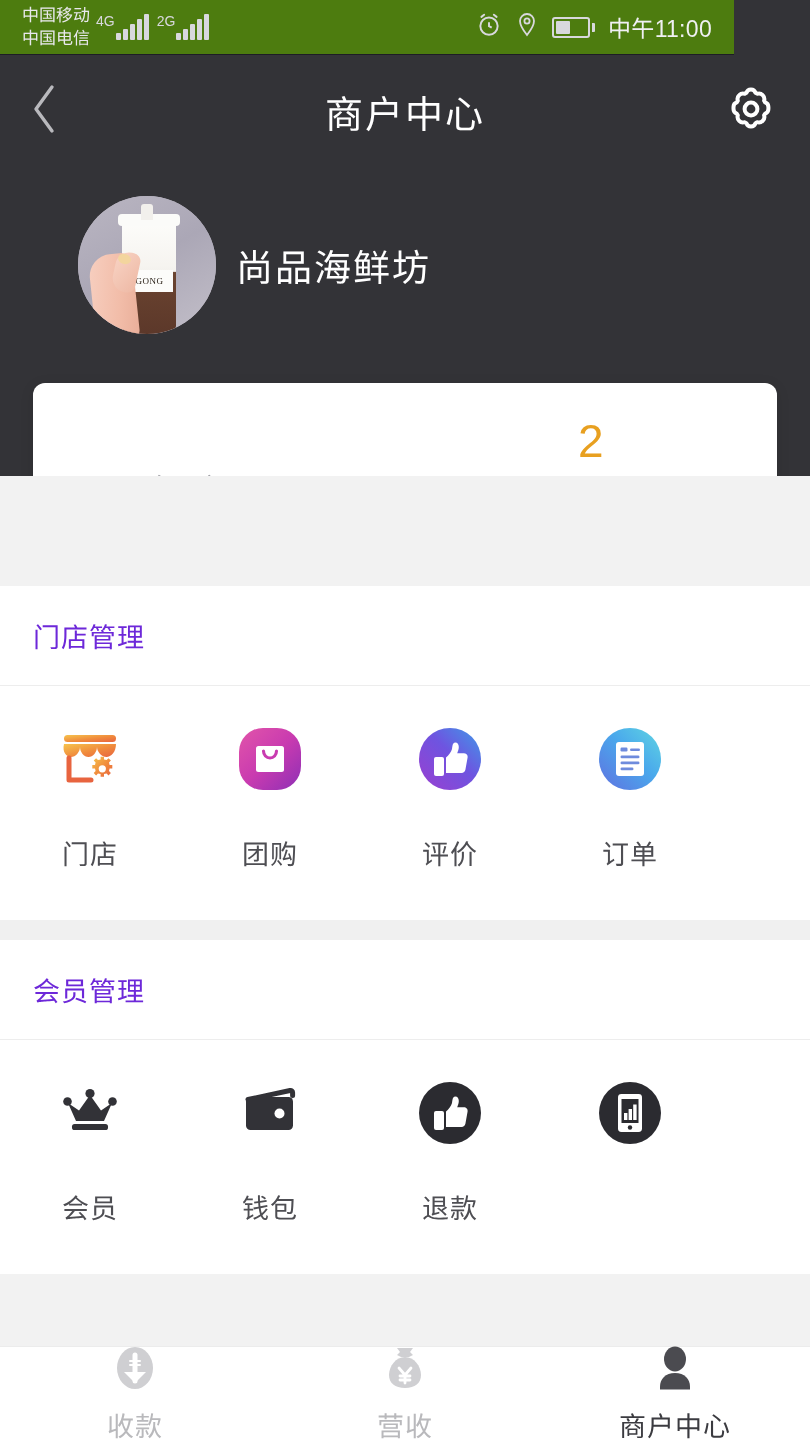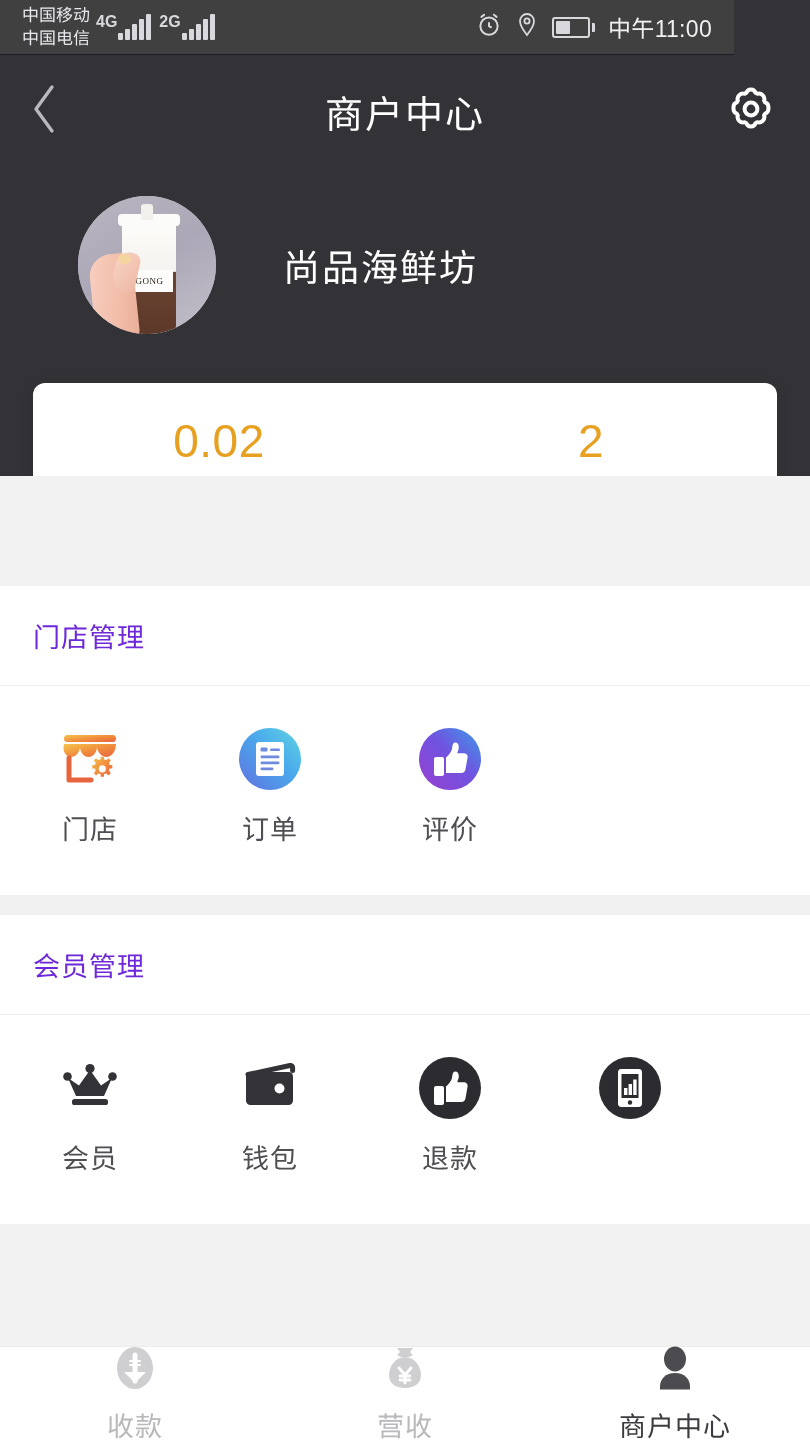--- a/index.html
+++ b/index.html
@@ -13,31 +13,31 @@
   #app { position:relative; width:810px; height:1440px; overflow:hidden; background:#f2f2f2; }
 
   
   .hero {
     position:absolute; top:0; left:0; width:810px; height:476px;
     background:#333337;
   }
   
   .statusbar {
     position:absolute; top:0; left:0; width:734px; height:55px;
-    background:#404040;
+    background:#4d7c0f;
     display:flex; align-items:center; justify-content:space-between;
     padding:0 22px;
     border-bottom:1px solid #1d1d24;
   }
   .sb-left { display:flex; align-items:center; }
   .carriers { display:flex; flex-direction:column; justify-content:center;
     font-size:17px; line-height:23px; color:#e8e8ec; font-weight:400; }
   .sim { display:flex; align-items:flex-end; margin-left:6px; }
-  .sim-tag { font-size:16px; color:#d8d8dd; margin-right:1px; line-height:11px;
-    position:relative; top:-13px; font-weight:700; }
+  .sim-tag { font-size:14px; color:#d8d8dd; margin-right:1px; line-height:11px;
+    position:relative; top:-13px; font-weight:400; }
   .bars { display:flex; align-items:flex-end; height:26px; }
   .bars i { display:block; width:5px; margin-right:2px; background:#d8d8dd; border-radius:1px; }
   .bars i:nth-child(1){height:7px;} .bars i:nth-child(2){height:11px;}
   .bars i:nth-child(3){height:16px;} .bars i:nth-child(4){height:21px;}
   .bars i:nth-child(5){height:26px;}
   .sb-right { display:flex; align-items:center; gap:13px; }
   .sb-icon { display:block; }
   .battery { display:flex; align-items:center; }
   .batt-body { width:38px; height:21px; border:2px solid #d8d8dd; border-radius:3px;
     padding:2px; display:flex; align-items:center; }
@@ -78,21 +78,21 @@
     background:#fcfcfa; display:flex; align-items:center; justify-content:center;
     font-size:9px; color:#2a2118; letter-spacing:.5px; font-family:"Liberation Serif",serif; }
   .av-hand { position:absolute; left:14px; top:58px; width:44px; height:86px;
     background:linear-gradient(100deg,#f7cfc0 0%,#f2bda9 60%,#e9ae99 100%);
     border-radius:22px 12px 8px 14px; transform:rotate(-6deg); }
   .av-thumb { position:absolute; left:36px; top:56px; width:24px; height:40px;
     background:linear-gradient(120deg,#f8d3c4,#eeb9a5); border-radius:14px 8px 8px 14px;
     transform:rotate(12deg); }
   .av-nail { position:absolute; left:40px; top:58px; width:13px; height:10px;
     background:#f3d59e; border-radius:50%; transform:rotate(18deg); }
-  .merchant-name { margin-left:67px; font-size:37px; color:#ffffff; letter-spacing:2px; }
+  .merchant-name { margin-left:20px; font-size:37px; color:#ffffff; letter-spacing:2px; }
 
   
   .stats-card {
     position:absolute; top:383px; left:33px; width:744px; height:178px;
     background:#ffffff; border-radius:12px;
     box-shadow:0 3px 14px rgba(0,0,0,.10);
     display:flex;
   }
   .stat { flex:1; display:flex; flex-direction:column; align-items:center; justify-content:center; }
   .stat-value { font-size:46px; color:#e8a020; font-weight:400; letter-spacing:.5px; }
@@ -104,21 +104,21 @@
     height:100px; display:flex; align-items:center; padding-left:33px;
     font-size:27px; color:#6d28d9; letter-spacing:1px;
     border-bottom:1px solid #ededed;
   }
   .grid { display:flex; flex-wrap:wrap; padding:34px 0 22px 0; }
   .cell {
     width:180px; display:flex; flex-direction:column; align-items:center;
     margin-bottom:26px;
   }
   .cell-icon { width:78px; height:78px; display:flex; align-items:center; justify-content:center; }
-  .cell-label { margin-top:10px; font-size:27px; color:#4e4e53; letter-spacing:1px; }
+  .cell-label { margin-top:35px; font-size:27px; color:#4e4e53; letter-spacing:1px; }
   .gap { height:20px; width:810px; background:#f0f0f0; }
 
   
   .bottomnav {
     position:absolute; bottom:0; left:0; width:810px; height:94px;
     background:#ffffff; display:flex; border-top:1px solid #ececec;
   }
   .nav-item { flex:1; display:flex; flex-direction:column; align-items:center; justify-content:center; }
   .nav-icon { height:62px; display:flex; align-items:center; justify-content:center; }
   .nav-label { margin-top:8px; font-size:27px; letter-spacing:1px; }
@@ -213,21 +213,20 @@
       <span class="av-label">GONG</span>
       <span class="av-hand"></span>
       <span class="av-thumb"></span>
       <span class="av-nail"></span>
     </div>
     <div class="merchant-name">尚品海鲜坊</div>
   </div>
 
   <div class="stats-card">
     <div class="stat">
-      <div class="stat-value">0.02</div>
       <div class="stat-label">今日交易(元)</div>
     </div>
     <div class="stat">
       <div class="stat-value">2</div>
       <div class="stat-label">今日订单(笔)</div>
     </div>
   </div>
 
   <div class="scroll-area">
     <div class="spacer-top"></div>
@@ -249,20 +248,55 @@
               <rect x="10" y="12" width="52" height="7" rx="3.5" fill="url(#gStore)"></rect>
               <path d="M10 21h52c0 8-5 13-9.5 13S43 29 43 24c0 5-4 10-8.5 10S26 29 26 24c0 5-4.5 10-9 10S8 29 10 21z" fill="url(#gStore)"></path>
               <path d="M15 35v22h22" fill="none" stroke="#e8643f" stroke-width="5" stroke-linecap="round" stroke-linejoin="round"></path>
               <path d="M50 36.5l2.6.6 1.9-1.9 2.4 2.4-1.9 1.9.6 2.6h2.7v3.4h-2.7l-.6 2.6 1.9 1.9-2.4 2.4-1.9-1.9-2.6.6v2.7h-3.4v-2.7l-2.6-.6-1.9 1.9-2.4-2.4 1.9-1.9-.6-2.6h-2.7v-3.4h2.7l.6-2.6-1.9-1.9 2.4-2.4 1.9 1.9 2.6-.6v-2.7h3.4z" fill="url(#gStore)"></path>
               <circle cx="48.3" cy="45.8" r="3.6" fill="#ffffff"></circle>
             </svg>
           </div>
           <div class="cell-label">门店</div>
         </div>
 
+        <div class="cell">
+          <div class="cell-icon">
+            <svg width="70" height="70" viewBox="0 0 70 70">
+              <defs>
+                  <linearGradient id="gBag" x1="0" y1="0" x2="1" y2="1">
+                <stop offset="0" stop-color="#e255a9"></stop>
+                    <stop offset="50%" stop-color="#c93bb0"></stop>
+                    <stop offset="100%" stop-color="#8e2fb5"></stop>
+              </linearGradient>
+                </defs>
+              <rect x="4" y="4" width="62" height="62" rx="24" fill="url(#gBag)"></rect>
+              <rect x="21" y="22" width="28" height="26" rx="2.5" fill="#ffffff"></rect>
+              <path d="M28.5 27c0 4 2.9 7 6.5 7s6.5-3 6.5-7" fill="none" stroke="#c93bb0" stroke-width="3.1" stroke-linecap="round"></path>
+            </svg>
+          </div>
+          <div class="cell-label">团购</div>
+        </div>
+
+        <div class="cell">
+          <div class="cell-icon">
+            <svg width="70" height="70" viewBox="0 0 70 70">
+              <defs>
+                  <linearGradient id="gThumb" x1="0" y1="1" x2="1" y2="0">
+                <stop offset="0" stop-color="#9b3fd0"></stop>
+                    <stop offset="55%" stop-color="#6e54e0"></stop>
+                    <stop offset="100%" stop-color="#3f9ae8"></stop>
+              </linearGradient>
+                </defs>
+              <circle cx="35" cy="35" r="31" fill="url(#gThumb)"></circle>
+              <rect x="19" y="33" width="10" height="19" rx="2" fill="#ffffff"></rect>
+              <path d="M31 33.5c2.6-2.2 5.3-5.6 6-8.6.5-2.2.4-6.4 3.2-6.4 2.4 0 3.6 2.1 3.6 4.6 0 2.2-.9 4.6-1.6 6.2h6.6c2.4 0 4.2 1.7 3.8 4.1l-2.2 12.4c-.3 1.9-1.9 3.2-3.8 3.2H31z" fill="#ffffff"></path>
+            </svg>
+          </div>
+          <div class="cell-label">评价</div>
+        </div>
 
         <div class="cell">
           <div class="cell-icon">
             <svg width="70" height="70" viewBox="0 0 70 70">
               <defs>
                   <linearGradient id="gOrd" x1="0" y1="1" x2="1" y2="0">
                 <stop offset="0" stop-color="#6070e0"></stop>
                     <stop offset="55%" stop-color="#4aa8ec"></stop>
                     <stop offset="100%" stop-color="#5fd6e2"></stop>
               </linearGradient>
@@ -272,38 +306,20 @@
               <rect x="25.5" y="23.5" width="7" height="4" rx="1.2" fill="#6e8bdd"></rect>
               <rect x="35" y="24.5" width="10" height="2.6" rx="1.3" fill="#6e8bdd"></rect>
               <rect x="25.5" y="31.5" width="19" height="2.8" rx="1.4" fill="#6e8bdd"></rect>
               <rect x="25.5" y="37.5" width="19" height="2.8" rx="1.4" fill="#6e8bdd"></rect>
               <rect x="25.5" y="43.5" width="13" height="2.8" rx="1.4" fill="#6e8bdd"></rect>
             </svg>
           </div>
           <div class="cell-label">订单</div>
         </div>
 
-        <div class="cell">
-          <div class="cell-icon">
-            <svg width="70" height="70" viewBox="0 0 70 70">
-              <defs>
-                  <linearGradient id="gThumb" x1="0" y1="1" x2="1" y2="0">
-                <stop offset="0" stop-color="#9b3fd0"></stop>
-                    <stop offset="55%" stop-color="#6e54e0"></stop>
-                    <stop offset="100%" stop-color="#3f9ae8"></stop>
-              </linearGradient>
-                </defs>
-              <circle cx="35" cy="35" r="31" fill="url(#gThumb)"></circle>
-              <rect x="19" y="33" width="10" height="19" rx="2" fill="#ffffff"></rect>
-              <path d="M31 33.5c2.6-2.2 5.3-5.6 6-8.6.5-2.2.4-6.4 3.2-6.4 2.4 0 3.6 2.1 3.6 4.6 0 2.2-.9 4.6-1.6 6.2h6.6c2.4 0 4.2 1.7 3.8 4.1l-2.2 12.4c-.3 1.9-1.9 3.2-3.8 3.2H31z" fill="#ffffff"></path>
-            </svg>
-          </div>
-          <div class="cell-label">评价</div>
-        </div>
-
       </div>
     </div>
 
     <div class="gap"></div>
 
     <div class="section">
       <div class="section-head">会员管理</div>
       <div class="grid">
 
         <div class="cell">

